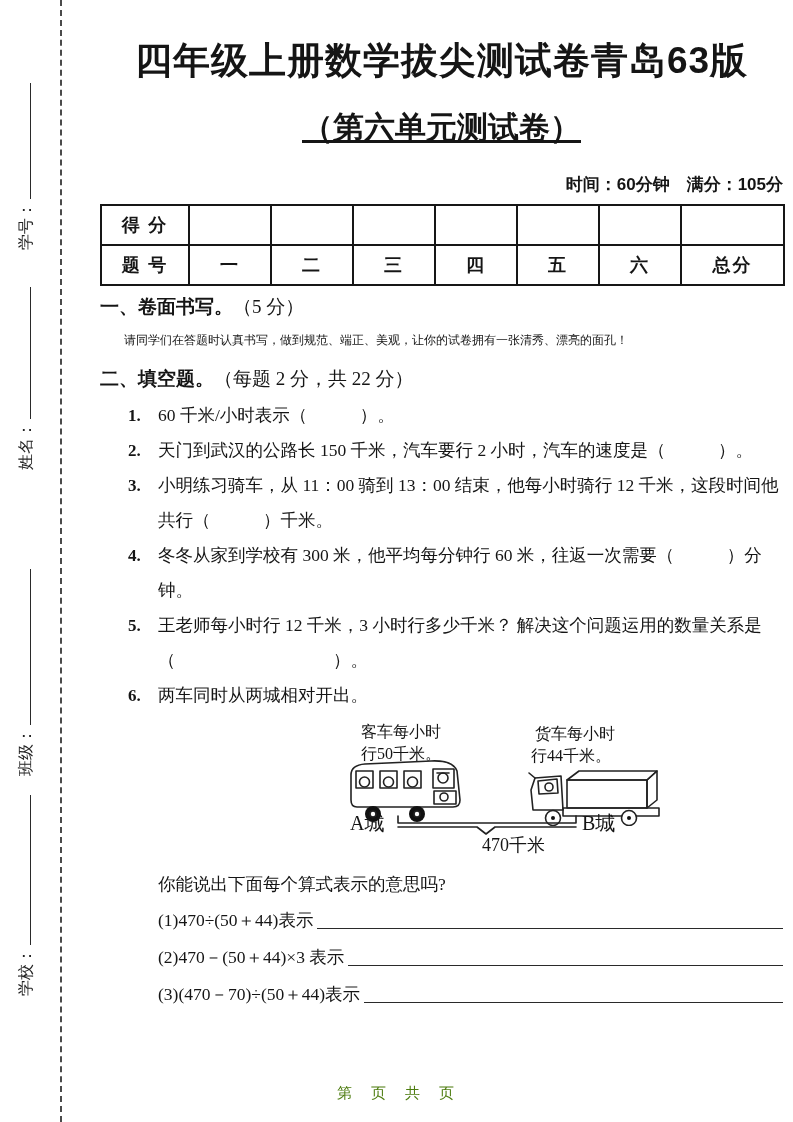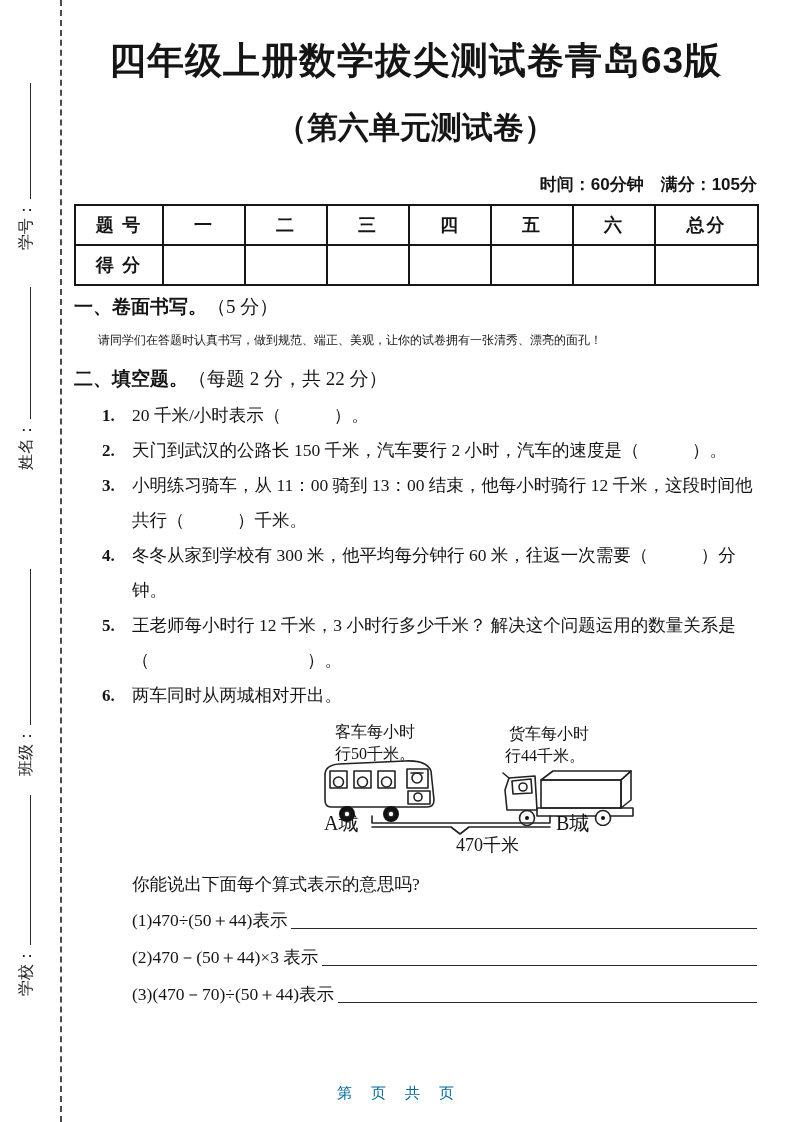--- a/index.html
+++ b/index.html
@@ -10,25 +10,25 @@
   }
   
   .cut-line{position:absolute;left:60px;top:0;bottom:0;width:0;border-left:2px dashed #4a4a4a;}
   
   .sb{position:absolute;left:16px;transform:rotate(-90deg);transform-origin:0 0;
       white-space:nowrap;font-size:16px;color:#222;}
   .sb .wl{display:inline-block;border-bottom:1.6px solid #2a2a2a;height:13px;margin-left:3px;}
   .sb1{top:250px}.sb2{top:470px}.sb3{top:776px}.sb4{top:996px}
   .sb1 .wl{width:116px}.sb2 .wl{width:132px}.sb3 .wl{width:156px}.sb4 .wl{width:150px}
 
-  .main{position:absolute;left:74px;top:0;width:683px;}
+  .main{position:absolute;left:100px;top:0;width:683px;}
   .title{font-family:"Liberation Sans",sans-serif;font-weight:bold;font-size:37px;
          line-height:50px;text-align:center;margin:36px 0 0 0;letter-spacing:1px;}
   .subtitle{font-family:"Liberation Sans",sans-serif;font-weight:bold;font-size:31px;
-            line-height:44px;text-align:center;margin-top:20px;}
+            line-height:44px;text-align:center;margin-top:20px;text-decoration:underline;}
   .meta{font-family:"Liberation Sans",sans-serif;font-weight:bold;font-size:17px;
         text-align:right;margin-top:24px;line-height:22px;}
   table.score{border-collapse:collapse;table-layout:fixed;width:683px;margin-top:8px;}
   table.score td{border:2px solid #161616;height:36px;text-align:center;
                  font-size:18px;font-weight:600;letter-spacing:2px;}
   .h2{font-size:19px;line-height:26px;margin-top:8px;}
   .h2 .hb{font-family:"Liberation Sans",sans-serif;font-weight:bold;}
   .para{font-size:12px;line-height:36px;text-indent:2em;margin:2px 0 0 0;}
   .h2b{margin-top:8px;}
   .qlist{margin-top:6px;}
@@ -43,21 +43,21 @@
   .city{position:absolute;font-size:20px;line-height:22px;}
   .bracket{position:absolute;}
   .dist{position:absolute;font-size:18px;line-height:22px;}
   
   .exprs{margin-left:58px;}
   .intro{font-size:17.5px;line-height:26px;margin-top:10px;}
   .expr{display:flex;align-items:flex-start;font-size:17.5px;height:26px;margin-top:11px;}
   .expr .prefix{white-space:nowrap;}
   .expr .blank{flex:1;border-bottom:1.6px solid #2a2a2a;margin-left:4px;height:20px;}
   .footer{position:absolute;left:0;right:0;top:1084px;text-align:center;
-          font-size:15px;letter-spacing:2px;color:#0369a1;}
+          font-size:15px;letter-spacing:2px;color:#4d7c0f;}
   svg .ln{stroke:#222;stroke-width:1.6;fill:none;stroke-linejoin:round;stroke-linecap:round;}
   svg .fl{fill:#111;stroke:none;}
   svg .wh{fill:#fff;stroke:#222;stroke-width:1.6;}
 </style>
 </head>
 <body>
 
 <div class="page">
 
   <div class="cut-line"></div>
@@ -87,49 +87,49 @@
           <col style="width:82px">
           <col style="width:82px">
           <col style="width:82px">
         <col style="width:82px">
           <col style="width:82px">
           <col style="width:82px">
           <col style="width:103px">
       </colgroup>
       <tbody>
           <tr>
+        <td>得 分</td>
+        <td></td>
+        <td></td>
+        <td></td>
+        <td></td>
+        <td></td>
+        <td></td>
+        <td></td>
+      </tr>
+      <tr>
         <td>题 号</td>
         <td>一</td>
         <td>二</td>
         <td>三</td>
         <td>四</td>
         <td>五</td>
         <td>六</td>
         <td>总分</td>
       </tr>
-      <tr>
-        <td>得 分</td>
-        <td></td>
-        <td></td>
-        <td></td>
-        <td></td>
-        <td></td>
-        <td></td>
-        <td></td>
-      </tr>
     </tbody>
       </table>
 
     <div class="h2"><span class="hb">一、卷面书写。</span><span>（5 分）</span></div>
     <p class="para">请同学们在答题时认真书写，做到规范、端正、美观，让你的试卷拥有一张清秀、漂亮的面孔！</p>
 
     <div class="h2 h2b"><span class="hb">二、填空题。</span><span>（每题 2 分，共 22 分）</span></div>
 
     <div class="qlist">
-      <div class="q"><span class="qnum">1.</span><span>20 千米/小时表示（　　　）。</span></div>
+      <div class="q"><span class="qnum">1.</span><span>60 千米/小时表示（　　　）。</span></div>
       <div class="q"><span class="qnum">2.</span><span>天门到武汉的公路长 150 千米，汽车要行 2 小时，汽车的速度是（　　　）。</span></div>
       <div class="q"><span class="qnum">3.</span><span>小明练习骑车，从 11：00 骑到 13：00 结束，他每小时骑行 12 千米，这段时间他共行（　　　）千米。</span></div>
       <div class="q"><span class="qnum">4.</span><span>冬冬从家到学校有 300 米，他平均每分钟行 60 米，往返一次需要（　　　）分钟。</span></div>
       <div class="q"><span class="qnum">5.</span><span>王老师每小时行 12 千米，3 小时行多少千米？ 解决这个问题运用的数量关系是（　　　　　　　　　）。</span></div>
       <div class="q"><span class="qnum">6.</span><span>两车同时从两城相对开出。</span></div>
     </div>
 
     <div class="diagram">
       <div class="dlabel" style="left:261px;top:8px;">客车每小时
 行50千米。</div>

